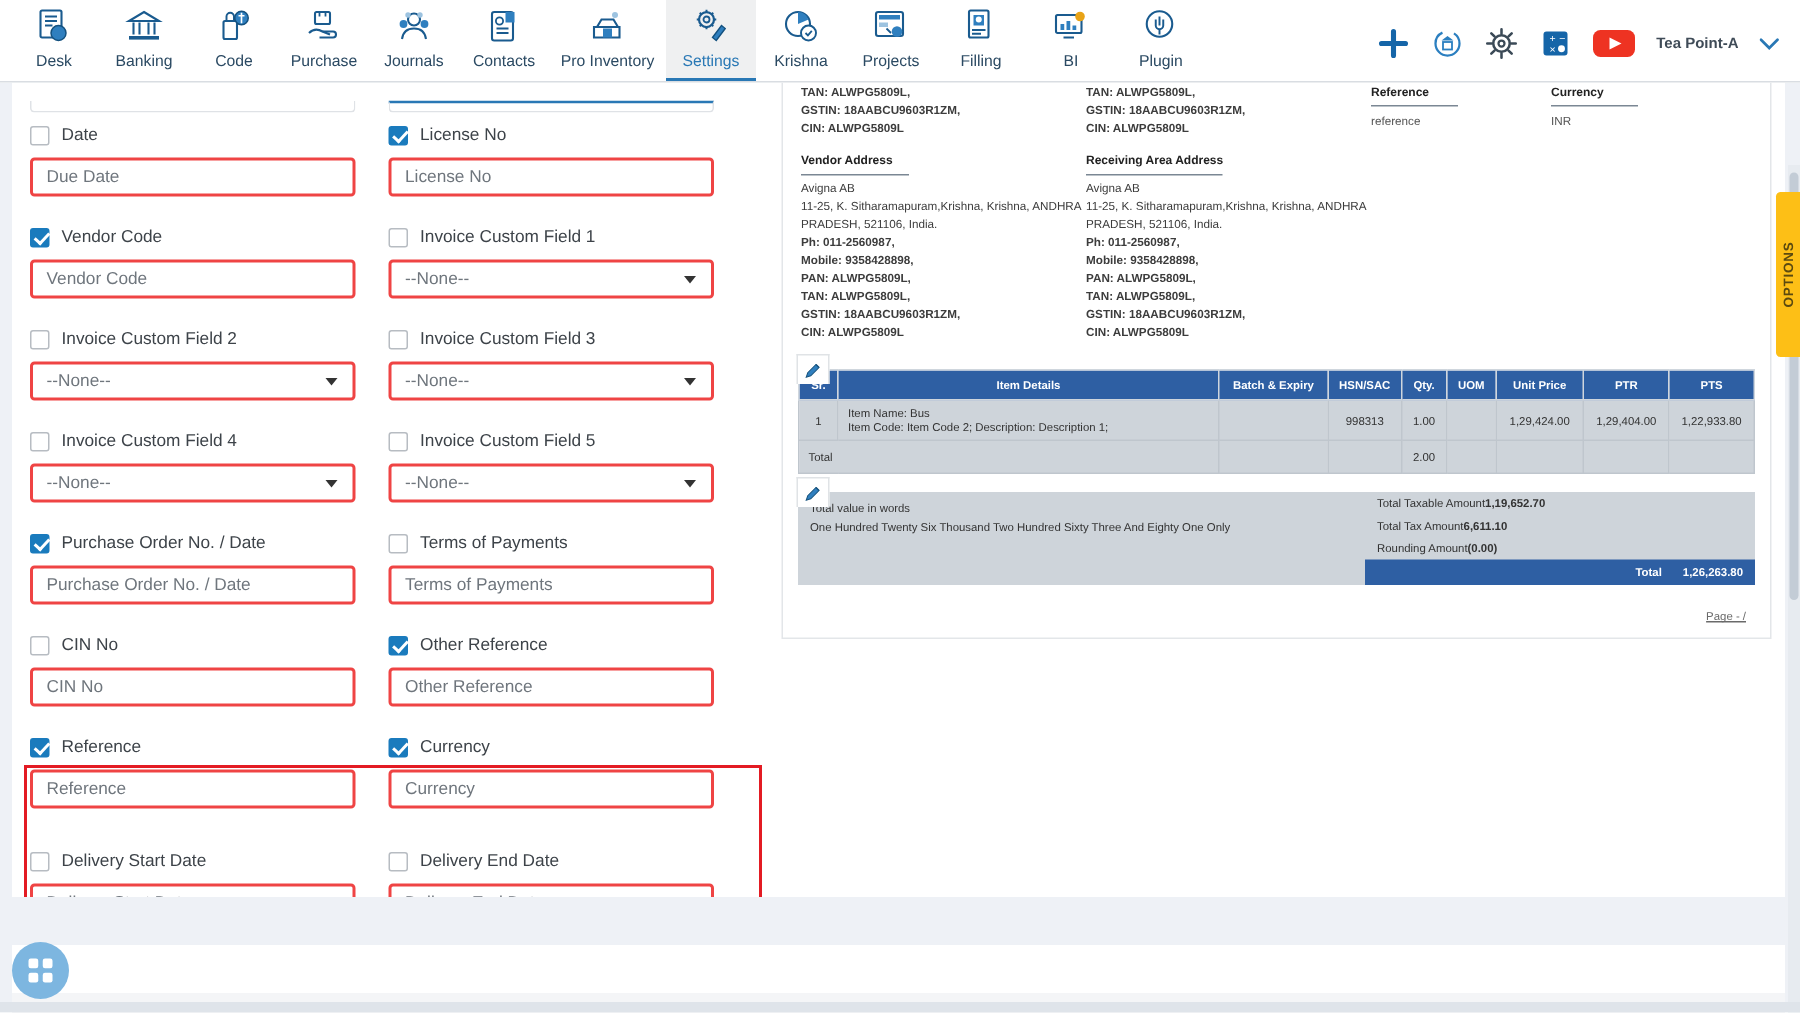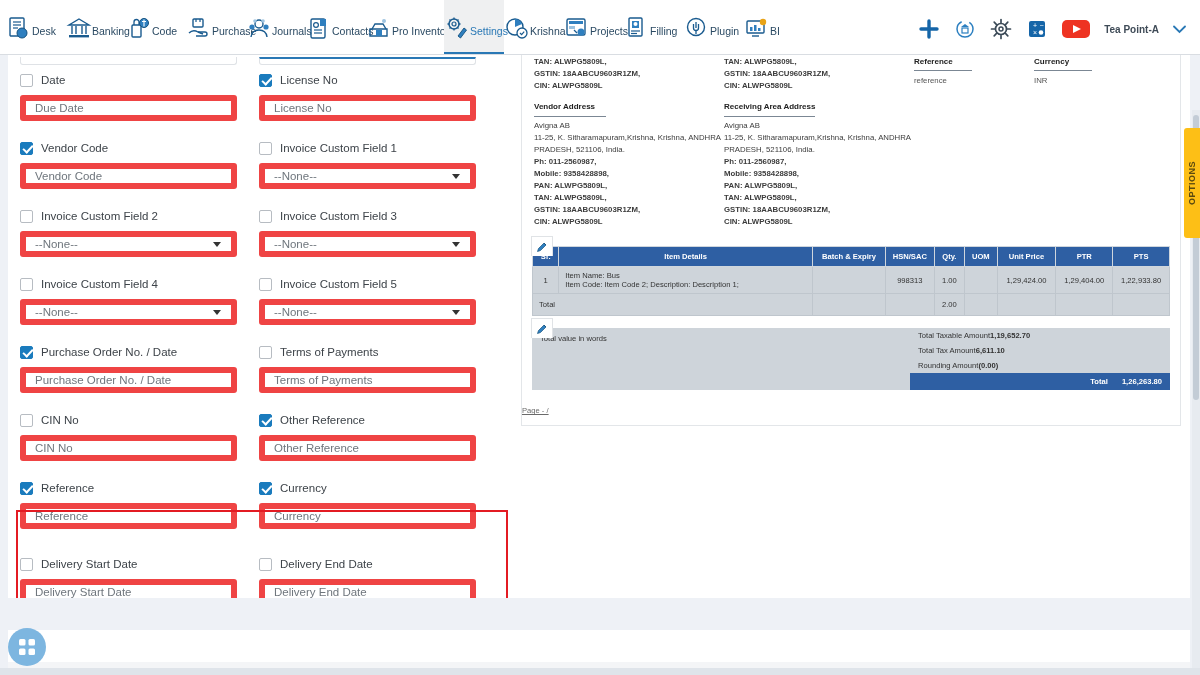--- a/index.html
+++ b/index.html
@@ -15,21 +15,21 @@
   .topnav {
     position: absolute; top: 0; left: 0; width: 1200px; height: 55px;
     background: #ffffff;
     border-bottom: 1px solid #d9dde2;
     display: flex; align-items: flex-end;
     z-index: 30;
   }
   .nav-items { display: flex; align-items: flex-end; padding-left: 6px; }
   .nav-item {
     width: 60px; height: 55px;
-    display: flex; flex-direction: row; align-items: center; justify-content: flex-start;
+    display: flex; flex-direction: column; align-items: center; justify-content: flex-start;
     padding-top: 5px;
     cursor: pointer;
     position: relative;
   }
   .nav-item.wide { width: 78px; text-align: right; }
   .nav-item .ico { height: 28px; display:flex; align-items:center; justify-content:center; }
   .nav-item .lbl {
     font-size: 10.5px; color: #2b4a63; margin-top: 3px; white-space: nowrap;
   }
   .nav-item.active { background: #eff0f1; }
@@ -55,42 +55,42 @@
     background: #eef1f6;
   }
   .content-card {
     position: absolute; top: 0; left: 8px; width: 1182px; height: 543px;
     background: #ffffff;
     overflow: hidden;
   }
 
   
   .form-area {
-    position: absolute; top: 2px; left: 0; width: 505px; height: 543px;
+    position: absolute; top: 12px; left: 0; width: 505px; height: 543px;
     background: #fff; padding: 0 12px;
   }
   .form-cols { display: flex; gap: 22px; padding-top: 0; }
   .form-col { width: 217px; }
 
   .fld { margin-bottom: 0; }
   .cb-row { display: flex; align-items: center; gap: 8px; height: 30px; }
   .cb {
     width: 13px; height: 13px; border: 1px solid #b7bcc2; border-radius: 2px;
     background: #fff; flex: none; cursor: pointer; position: relative;
   }
   .cb.checked { background: #1a7bbd; border-color: #1a7bbd; }
   .cb.checked::after {
     content: ""; position: absolute; left: 3.5px; top: 0.5px;
     width: 4px; height: 8px; border: solid #fff; border-width: 0 2px 2px 0;
     transform: rotate(43deg);
   }
   .cb-label { font-size: 11.5px; color: #3d4349; white-space: nowrap; cursor: pointer; }
 
   .inp, .sel {
-    width: 100%; height: 26px; border: 6px solid #ef4444; border-radius: 3px;
+    width: 100%; height: 26px; border: 2px solid #ef4444; border-radius: 3px;
     background: #fff; font-size: 11.5px; color: #6f767d;
     padding: 0 9px; display: flex; align-items: center; cursor: text;
   }
   .sel { cursor: pointer; justify-content: space-between; }
   .sel .arw {
     width:0;height:0;border-left:4px solid transparent;border-right:4px solid transparent;
     border-top:5px solid #333; margin-right:1px;
   }
   .sp { height: 12px; }
   .sp-sm { height: 8px; }
@@ -162,21 +162,21 @@
     display: flex; justify-content: flex-start; font-size: 7.6px; color: #333;
     padding: 3px 8px;
   }
   .amt-row .lbl2 { font-weight: normal; }
   .amt-row .val2 { font-weight: bold; }
   .amt-row.total { background: #2e5fa3; color: #fff; padding: 4px 8px; }
   .amt-row.total .lbl2, .amt-row.total .val2 { color: #fff; font-weight: bold; }
   .amt-row.total .lbl2 { margin-left: auto; padding-right: 14px; }
 
   .page-foot {
-    font-size: 7.6px; color: #6a6a6a;
+    text-align: right; font-size: 7.6px; color: #6a6a6a;
     padding: 16px 16px 10px 0;
     text-decoration: underline;
   }
 
   .pencil {
     position: absolute; left: -1px; top: -10px; width: 22px; height: 20px;
     background: #fff; border: 1px solid #e0e3e6; border-bottom: none;
     display: flex; align-items: center; justify-content: center;
     cursor: pointer; z-index: 5;
   }
@@ -378,40 +378,40 @@
             <line x1="7" y1="15" x2="16" y2="15" stroke="#1a5b8f" stroke-width="1.2"></line>
             <line x1="7" y1="17.5" x2="13" y2="17.5" stroke="#1a5b8f" stroke-width="1.2"></line>
           </svg>
       </span>
       <span class="lbl">Filling</span>
     </div>
 
     <div class="nav-item">
       <span class="ico">
         <svg width="26" height="26" viewBox="0 0 26 26">
-            <circle cx="12" cy="11" r="8.5" fill="none" stroke="#1a5b8f" stroke-width="1.4"></circle>
-            <path d="M12 6 v6 M9.5 8 v4 a2.5 2.5 0 0 0 5 0 v-4" fill="none" stroke="#1a5b8f" stroke-width="1.3"></path>
-            <path d="M12 14.5 v3.5" stroke="#1a5b8f" stroke-width="1.3"></path>
-          </svg>
-      </span>
-      <span class="lbl">Plugin</span>
-    </div>
-
-    <div class="nav-item">
-      <span class="ico">
-        <svg width="26" height="26" viewBox="0 0 26 26">
             <rect x="3" y="5" width="17" height="12" rx="1" fill="none" stroke="#1a5b8f" stroke-width="1.4"></rect>
             <rect x="6" y="11" width="2.5" height="4" fill="#2f7fbf"></rect>
             <rect x="10" y="9" width="2.5" height="6" fill="#2f7fbf"></rect>
             <rect x="14" y="12" width="2.5" height="3" fill="#2f7fbf"></rect>
             <line x1="8" y1="20" x2="15" y2="20" stroke="#1a5b8f" stroke-width="1.4"></line>
             <circle cx="19" cy="6" r="3.2" fill="#e8a317"></circle>
           </svg>
       </span>
       <span class="lbl">BI</span>
+    </div>
+
+    <div class="nav-item">
+      <span class="ico">
+        <svg width="26" height="26" viewBox="0 0 26 26">
+            <circle cx="12" cy="11" r="8.5" fill="none" stroke="#1a5b8f" stroke-width="1.4"></circle>
+            <path d="M12 6 v6 M9.5 8 v4 a2.5 2.5 0 0 0 5 0 v-4" fill="none" stroke="#1a5b8f" stroke-width="1.3"></path>
+            <path d="M12 14.5 v3.5" stroke="#1a5b8f" stroke-width="1.3"></path>
+          </svg>
+      </span>
+      <span class="lbl">Plugin</span>
     </div>
   </div>
 
   <div class="nav-right">
     <span class="ricon">
       <svg width="22" height="22" viewBox="0 0 22 22">
           <path d="M11 3 v16 M3 11 h16" stroke="#1565a8" stroke-width="3.4" stroke-linecap="round"></path>
         </svg>
     </span>
     <span class="ricon">
@@ -742,20 +742,21 @@
 
         <div class="totals-wrap" style="position:relative;">
           <div class="pencil">
             <svg width="12" height="12" viewBox="0 0 12 12">
                 <path d="M1.5 10.5 l1 -3 L8 2 l2 2 l-5.5 5.5 z" fill="#2f7fbf" stroke="#18547f" stroke-width="0.7"></path>
                 <path d="M8 2 l2 2" stroke="#18547f" stroke-width="0.9"></path>
               </svg>
           </div>
           <div class="words-box">
             <div class="w1">Total value in words</div>
+            <div>One Hundred Twenty Six Thousand Two Hundred Sixty Three And Eighty One Only</div>
           </div>
           <div class="amt-box">
             <div class="amt-row">
               <span class="lbl2">Total Taxable Amount</span>
               <span class="val2">1,19,652.70</span>
             </div>
             <div class="amt-row">
               <span class="lbl2">Total Tax Amount</span>
               <span class="val2">6,611.10</span>
             </div>

